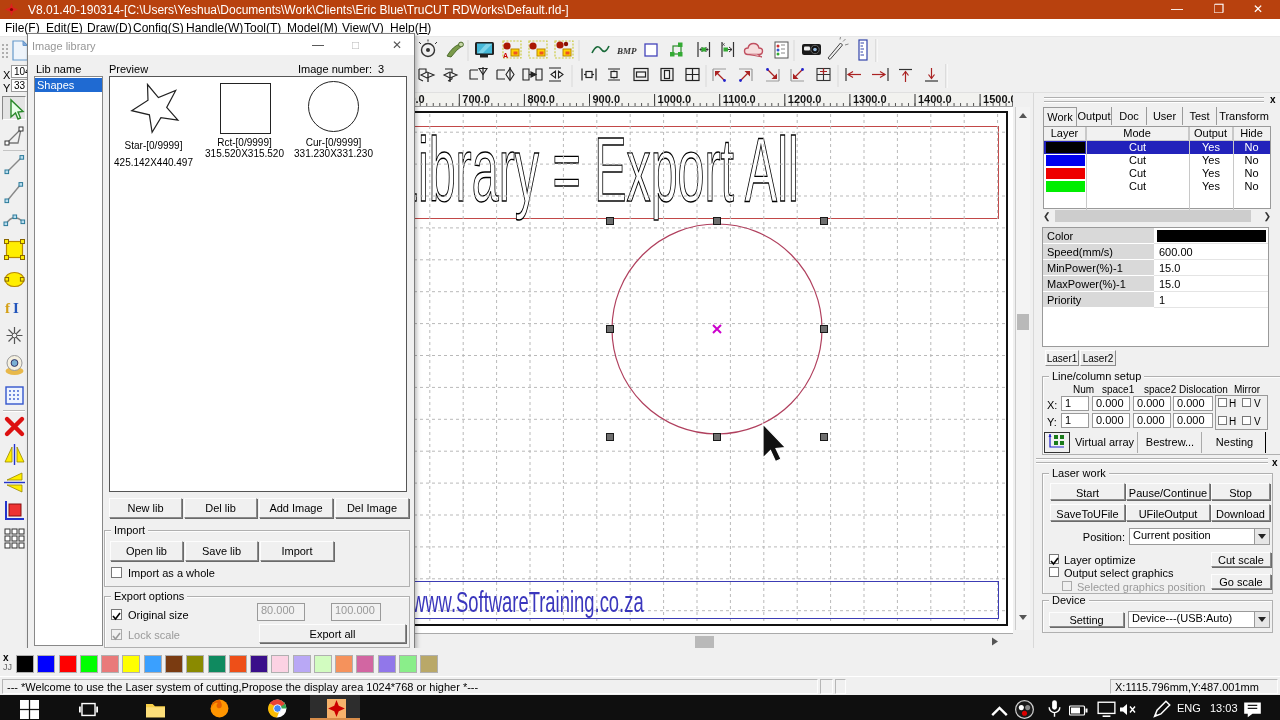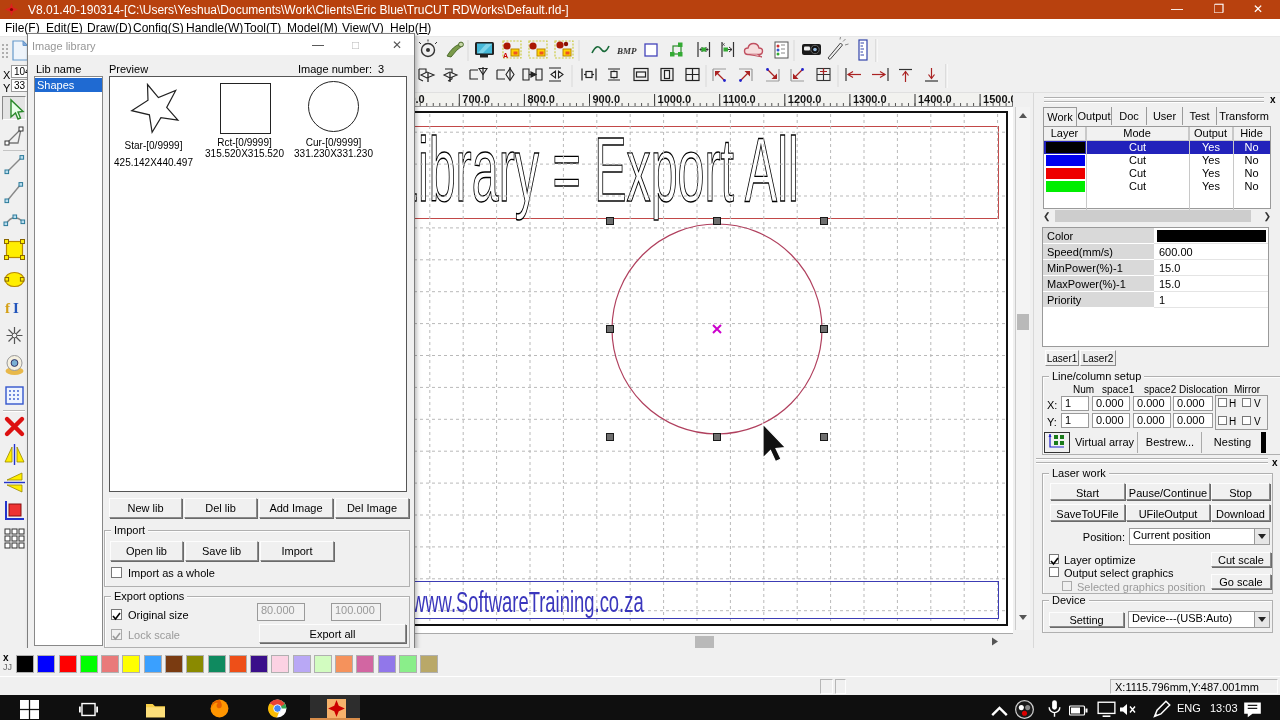--- a/index.html
+++ b/index.html
@@ -721,21 +721,21 @@
           <rect x="7" y="2" width="4" height="4" fill="#1a7a1a"></rect>
           <rect x="13" y="2" width="4" height="4" fill="#1a7a1a"></rect>
           <rect x="7" y="8" width="4" height="4" fill="#1a7a1a"></rect>
           <rect x="13" y="8" width="4" height="4" fill="#1a7a1a"></rect>
           <path d="M3 1 L3 14 L17 14" stroke="#2222cc" stroke-width="1.2" fill="none"></path>
           <path d="M3 1 L1.5 4 L4.5 4 Z" fill="#2222cc"></path>
         </svg>
     </div>
     <div class="btn" style="left:29px;top:55px;width:66px;height:21px;border:none;box-shadow:none;border-right:1px solid #aaa"><span style="top:4px">Virtual array</span></div>
     <div class="btn" style="left:96px;top:55px;width:63px;height:21px;border:none;box-shadow:none;border-right:1px solid #aaa"><span style="top:4px">Bestrew...</span></div>
-    <div class="btn" style="left:161px;top:55px;width:62px;height:21px;border:none;box-shadow:none;border-right:5px solid #000000"><span style="top:4px">Nesting</span></div>
+    <div class="btn" style="left:161px;top:55px;width:62px;height:21px;border:none;box-shadow:none;border-right:1px solid #000000"><span style="top:4px">Nesting</span></div>
   </div>
 
   <div style="position:absolute;left:2px;top:365px;width:232px;height:2px;border-top:1px solid #b0b0b0;border-bottom:1px solid #fff"></div>
   <div style="position:absolute;left:2px;top:369px;width:232px;height:2px;border-top:1px solid #b0b0b0;border-bottom:1px solid #fff"></div>
   <div style="position:absolute;left:238px;top:364px;font-size:10px;font-weight:bold;color:#000">x</div>
 
   <div class="groupbox" style="left:8px;top:380px;width:231px;height:121px">
       <div class="glab">Laser work</div>
     <div class="btn" style="left:7px;top:9px;width:75px;height:17px"><span>Start</span></div>
     <div class="btn" style="left:83px;top:9px;width:84px;height:17px"><span>Pause/Continue</span></div>
@@ -791,20 +791,21 @@
 <div class="sw" style="left:293px;background:#b9a8f5"></div>
 <div class="sw" style="left:314px;background:#d2fcc0"></div>
 <div class="sw" style="left:335px;background:#f5925c"></div>
 <div class="sw" style="left:356px;background:#d266a2"></div>
 <div class="sw" style="left:378px;background:#9177ea"></div>
 <div class="sw" style="left:399px;background:#8aee8a"></div>
 <div class="sw" style="left:420px;background:#b9a868"></div>
 </div>
 
 <div class="abs" id="statusbar">
+  <div class="st-sec" style="left:2px; width:816px">--- *Welcome to use the Laser system of cutting,Propose the display area 1024*768 or higher *---</div>
   <div class="st-sec" style="left:820px; width:13px"></div>
   <div class="st-sec" style="left:835px; width:11px"></div>
   <div class="st-sec" style="left:1110px; width:168px">X:1115.796mm,Y:487.001mm</div>
 </div>
 
 <div class="abs" id="taskbar">
 
   <svg class="tb-ic" style="left:20px;top:5px" width="15" height="15" viewBox="0 0 15 15">
       <rect x="0" y="0" width="7" height="7" fill="#fff"></rect>
       <rect x="8" y="0" width="7" height="7" fill="#fff"></rect>

